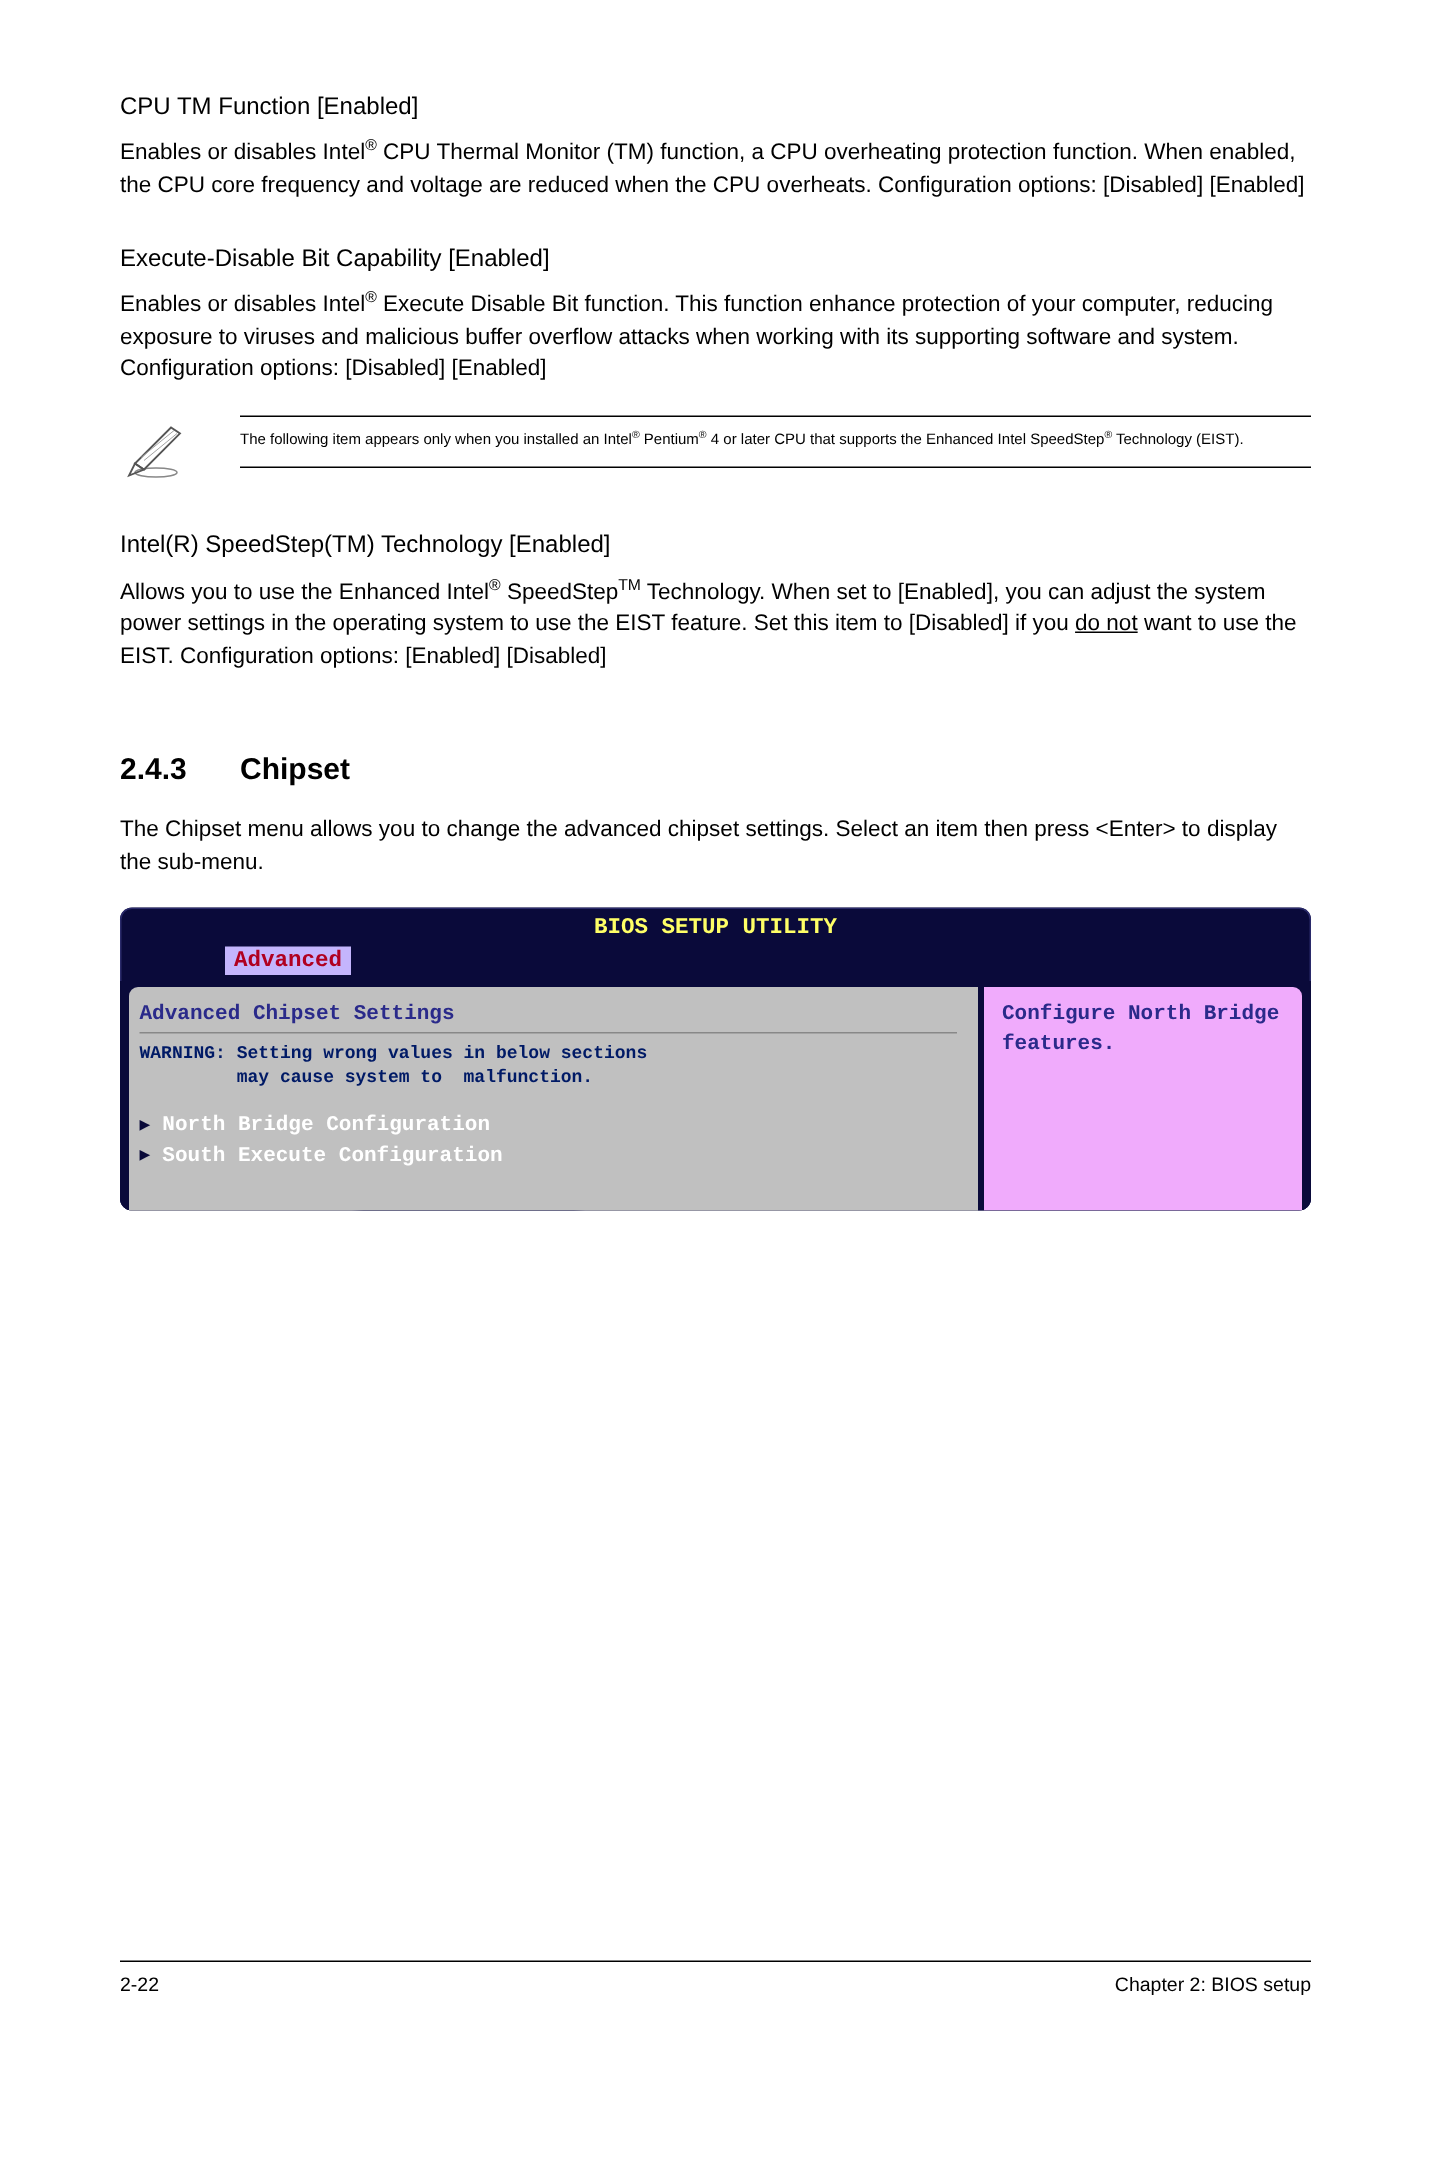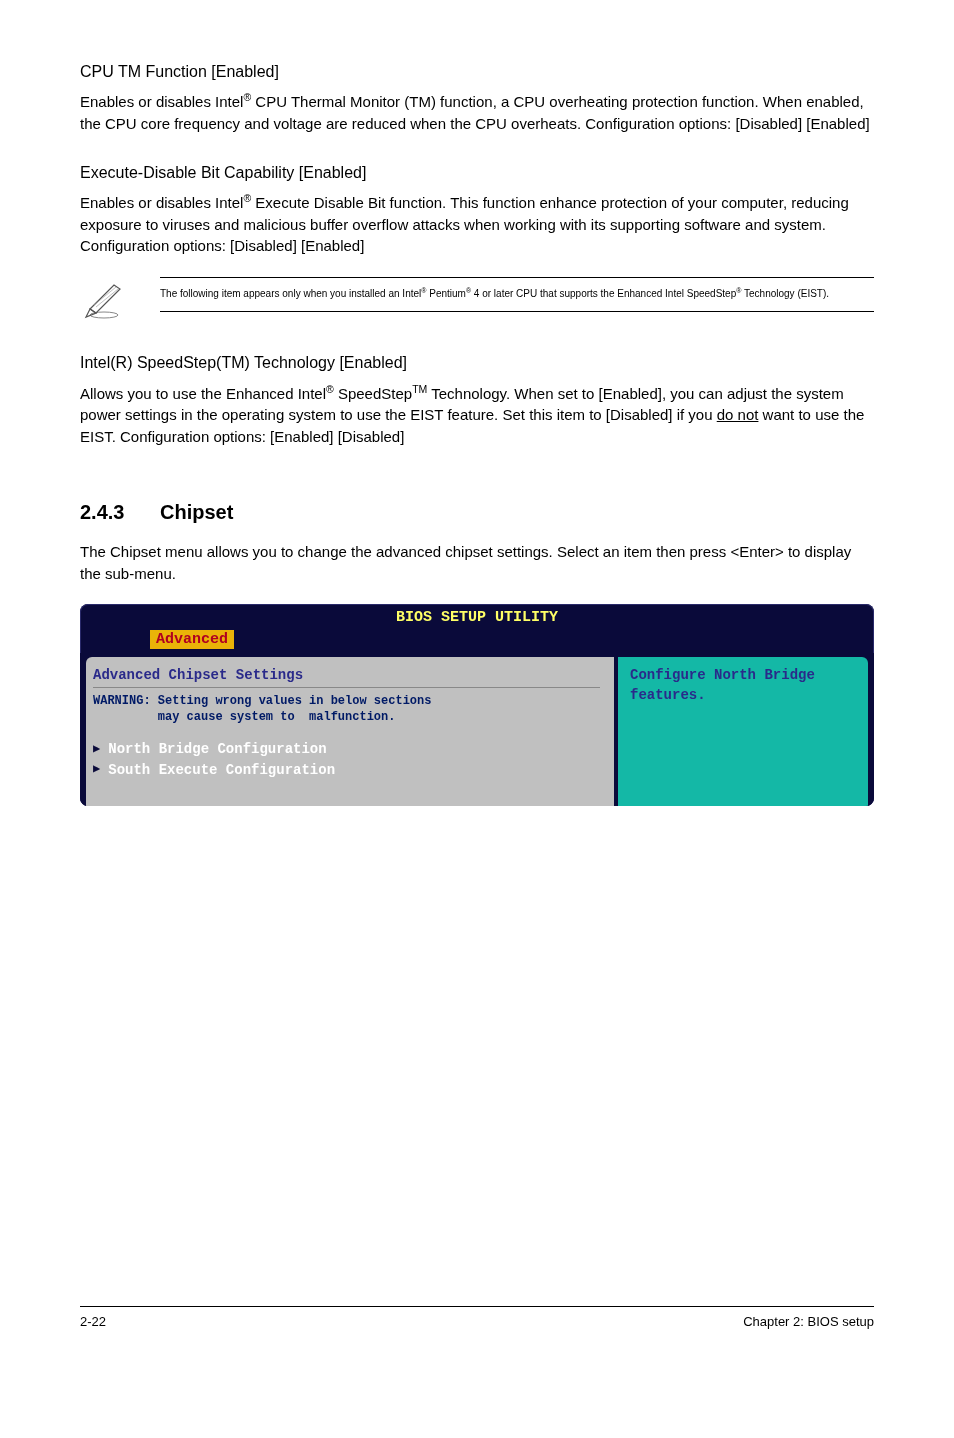--- a/index.html
+++ b/index.html
@@ -72,21 +72,21 @@
       padding: 3px 0 0 0;
       font-size: 15px;
       position: relative;
     }
     .bios-tabs {
       padding: 0 0 2px 70px;
       font-family: "Courier New", monospace;
       font-size: 15px;
     }
     .bios-tab {
-      background: #eab308;
+      background: #c4b5fd;
       color: #b00020;
       padding: 1px 6px;
       font-weight: bold;
     }
     .bios-body {
       display: flex;
       background: #0a0a3a;
       color: #888;
       font-family: "Courier New", monospace;
       font-size: 14px;
@@ -104,22 +104,22 @@
     }
     .bios-left::after {
       content: "";
       position: absolute;
       bottom: -1px; left: 0; right: 0;
       height: 18px;
       background: radial-gradient(ellipse 60% 100% at 40% 140%, rgba(255,255,255,0) 50%, #c0c0c0 51%);
       pointer-events: none;
     }
     .bios-right {
-      width: 250px;
-      background: #14b8a6;
+      width: 212px;
+      background: #f0abfc;
       margin: 4px 6px 0 4px;
       border-radius: 0 6px 0 0;
       padding: 8px 12px;
       color: #2a2a8a;
     }
     .bios-section-title {
       color: #2a2a8a;
       border-bottom: 1px solid #888;
       padding-bottom: 2px;
       margin-bottom: 6px;

